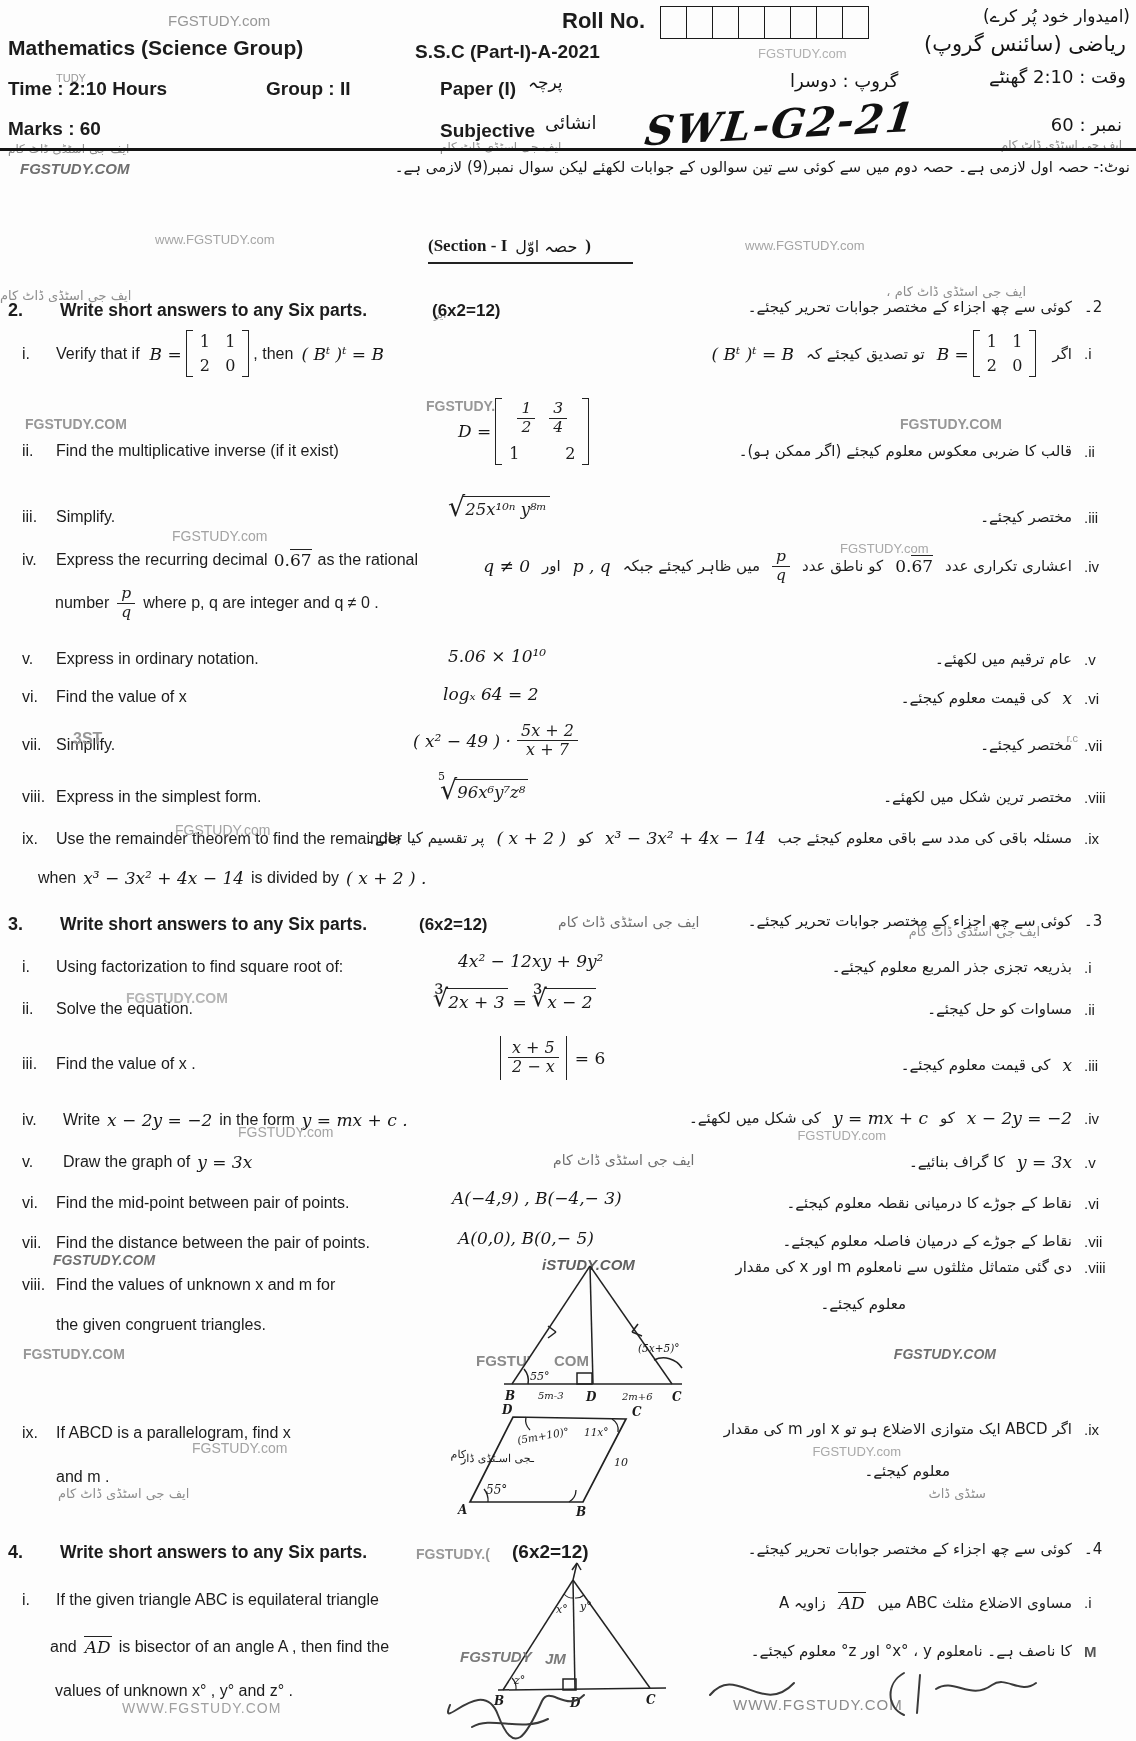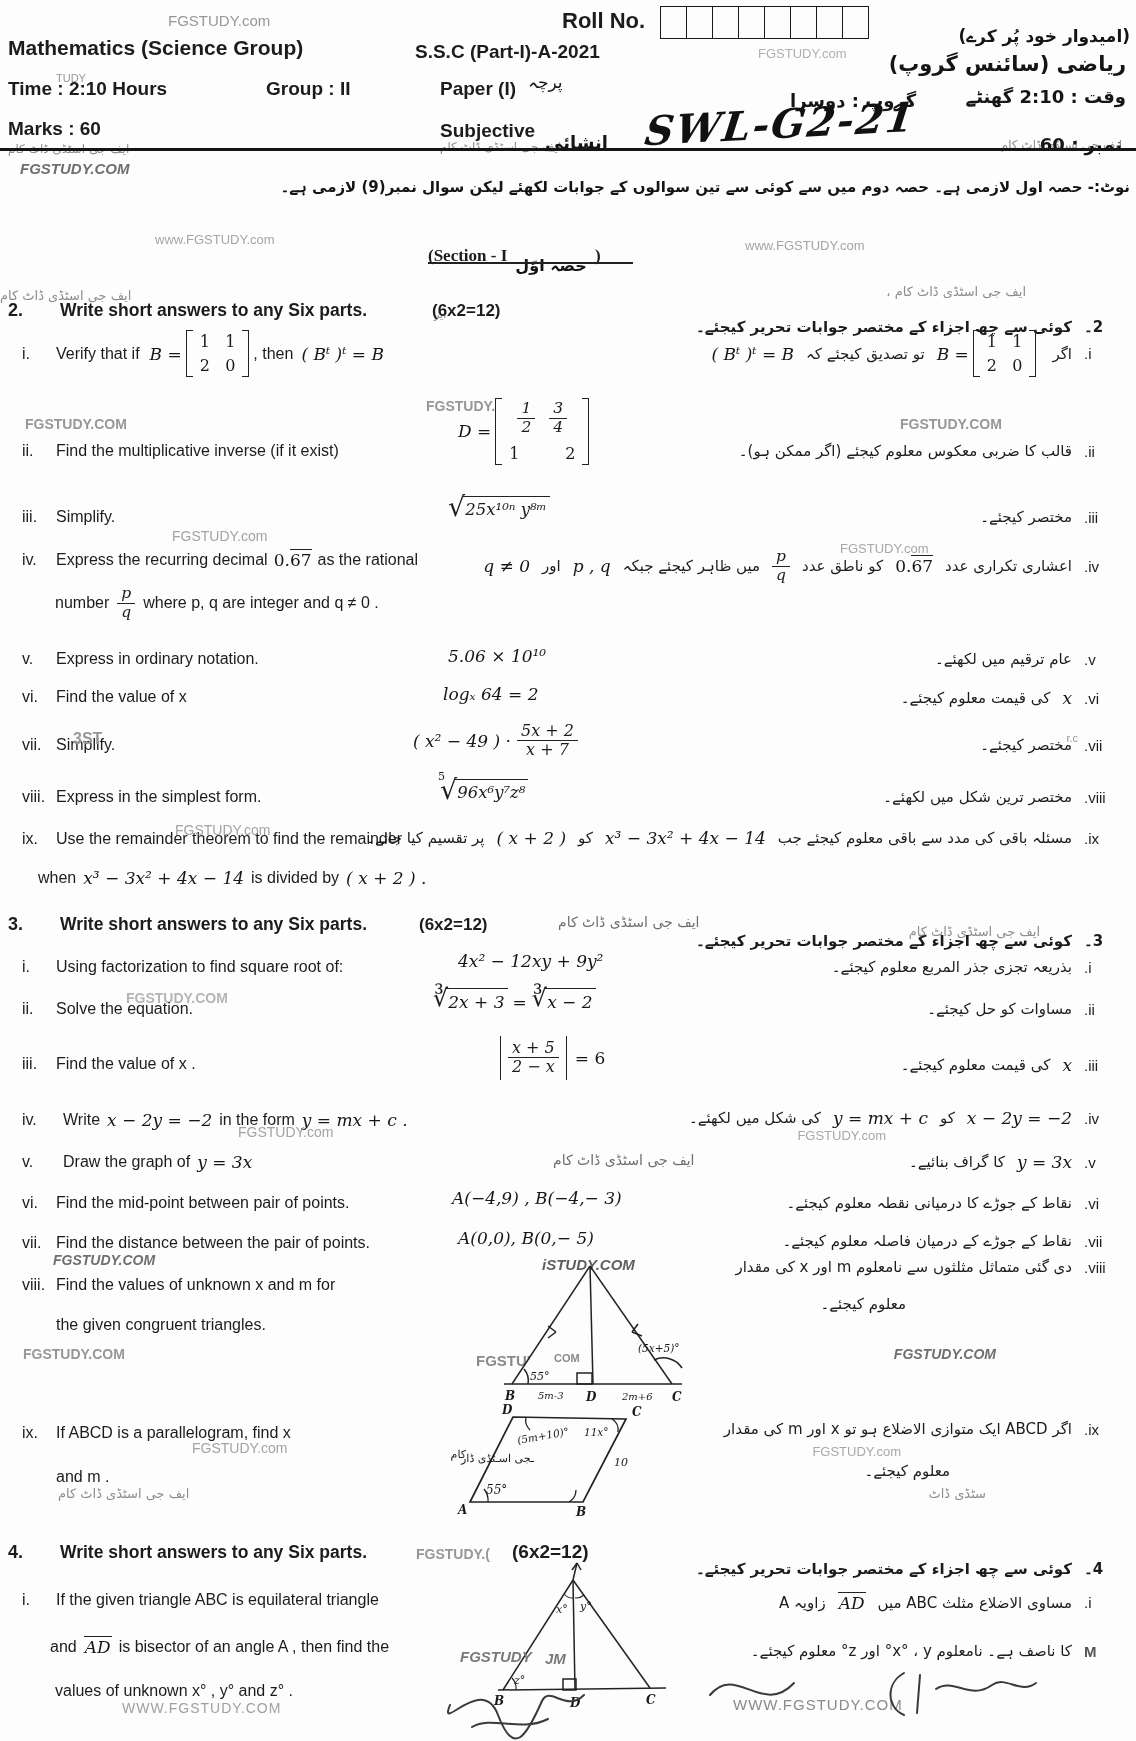--- a/index.html
+++ b/index.html
@@ -4,21 +4,21 @@
 <style>
   html,body{margin:0;padding:0;background:#e8e8e8;}
   #page{position:relative;width:1136px;height:1741px;background:#fdfdfd;overflow:hidden;
         color:#1c1c1c;font-family:"Liberation Sans",sans-serif;}
   .r{position:absolute;white-space:nowrap;}
   .en{font-family:"Liberation Sans",sans-serif;font-size:16px;color:#1c1c1c;}
   .b{font-weight:700;}
   .mt{font-family:"DejaVu Serif",serif;font-style:italic;font-size:17px;color:#161616;}
   .up{font-style:normal;}
   .ur{font-family:"DejaVu Sans",sans-serif;font-size:15px;direction:rtl;color:#151515;}
-  .urb{font-weight:700;margin-top:20px;}
+  .urb{font-weight:400;}
   
   .lrow{position:absolute;display:flex;align-items:center;white-space:nowrap;}
   .lrow .no{width:34px;flex:none;font-size:16px;}
   .urrow{position:absolute;right:26px;display:flex;direction:rtl;align-items:center;gap:12px;
          font-family:"DejaVu Sans",sans-serif;font-size:15px;white-space:nowrap;}
   .urrow .no{direction:ltr;font-family:"Liberation Sans",sans-serif;font-size:15px;min-width:26px;text-align:left;}
   .ltr{direction:ltr;unicode-bidi:isolate;}
   
   .wm{position:absolute;color:#979797;font-family:"Liberation Sans",sans-serif;font-size:14px;white-space:nowrap;}
   .wmb{font-weight:700;}
@@ -422,21 +422,21 @@
   <div class="urrow" style="top:1258px;">
     <span class="no">.viii</span>
     <span>دی گئی متماثل مثلثوں سے نامعلوم m اور x کی مقدار</span>
   </div>
   <div class="urrow" style="top:1295px;right:230px;">
     <span>معلوم کیجئے۔</span>
   </div>
 
   <div class="wm r wmb" style="left:23px;top:1346px;">FGSTUDY.COM</div>
   <div class="wm r wmb" style="left:476px;top:1352px;font-size:15px;color:#8a8a8a;">FGSTU'</div>
-  <div class="wm r wmb" style="left:554px;top:1352px;font-size:11px;color:#8a8a8a;">COM</div>
+  <div class="wm r wmb" style="left:554px;top:1352px;font-size:15px;color:#8a8a8a;">COM</div>
   <div class="wm r wmb wmi" style="right:140px;top:1346px;color:#6f6f6f;">FGSTUDY.COM</div>
 
   <svg class="r" style="left:450px;top:1256px;" width="250" height="150" viewBox="0 0 250 150">
     <g stroke="#222" stroke-width="1.5" fill="none">
       <line x1="140" y1="10" x2="62" y2="128"></line>
       <line x1="140" y1="10" x2="222" y2="128"></line>
       <line x1="54" y1="128" x2="232" y2="128"></line>
       <line x1="140" y1="10" x2="143" y2="128"></line>
       <rect x="127" y="117" width="15" height="11"></rect>
       <path d="M 78,128 A 18 18 0 0 0 74,113"></path>

